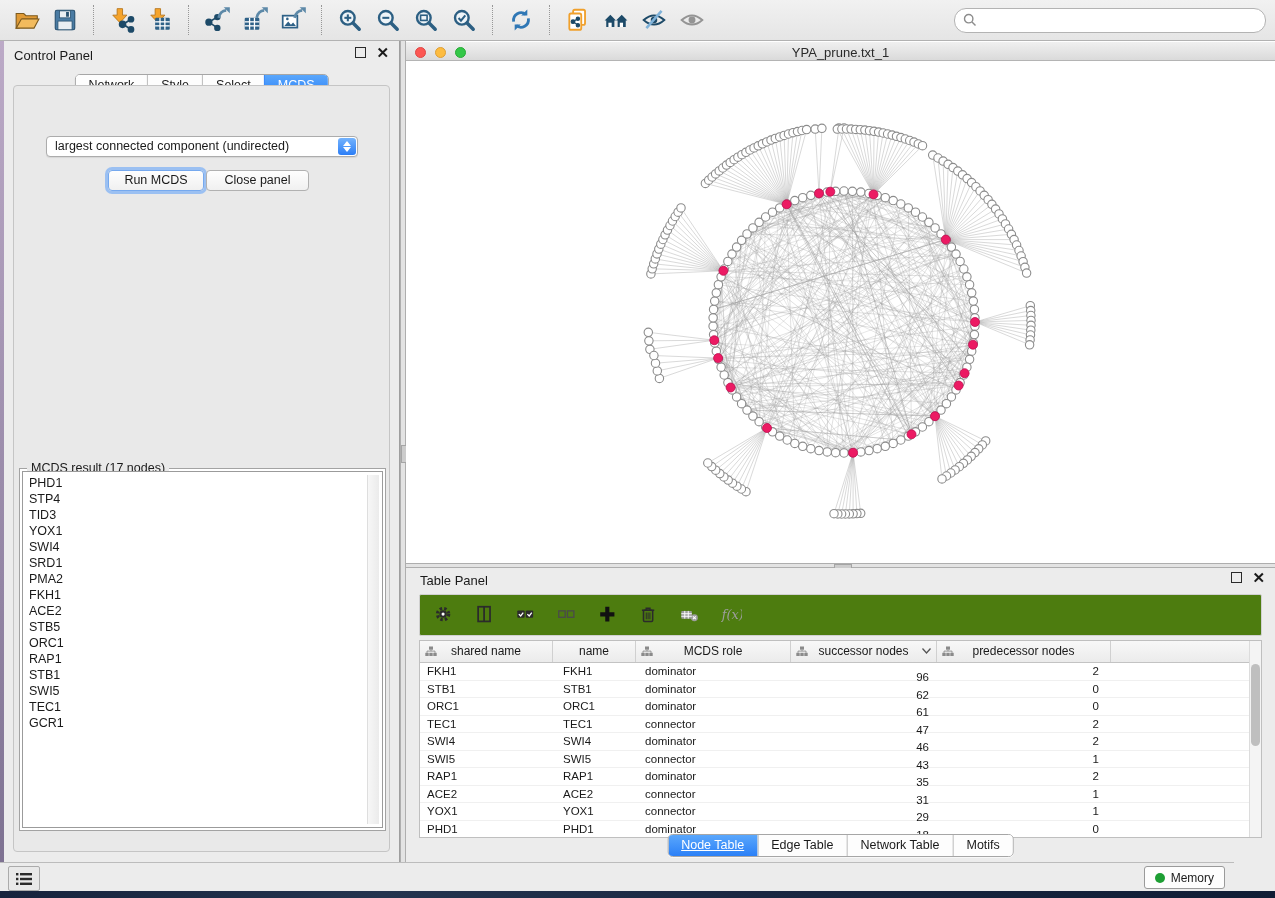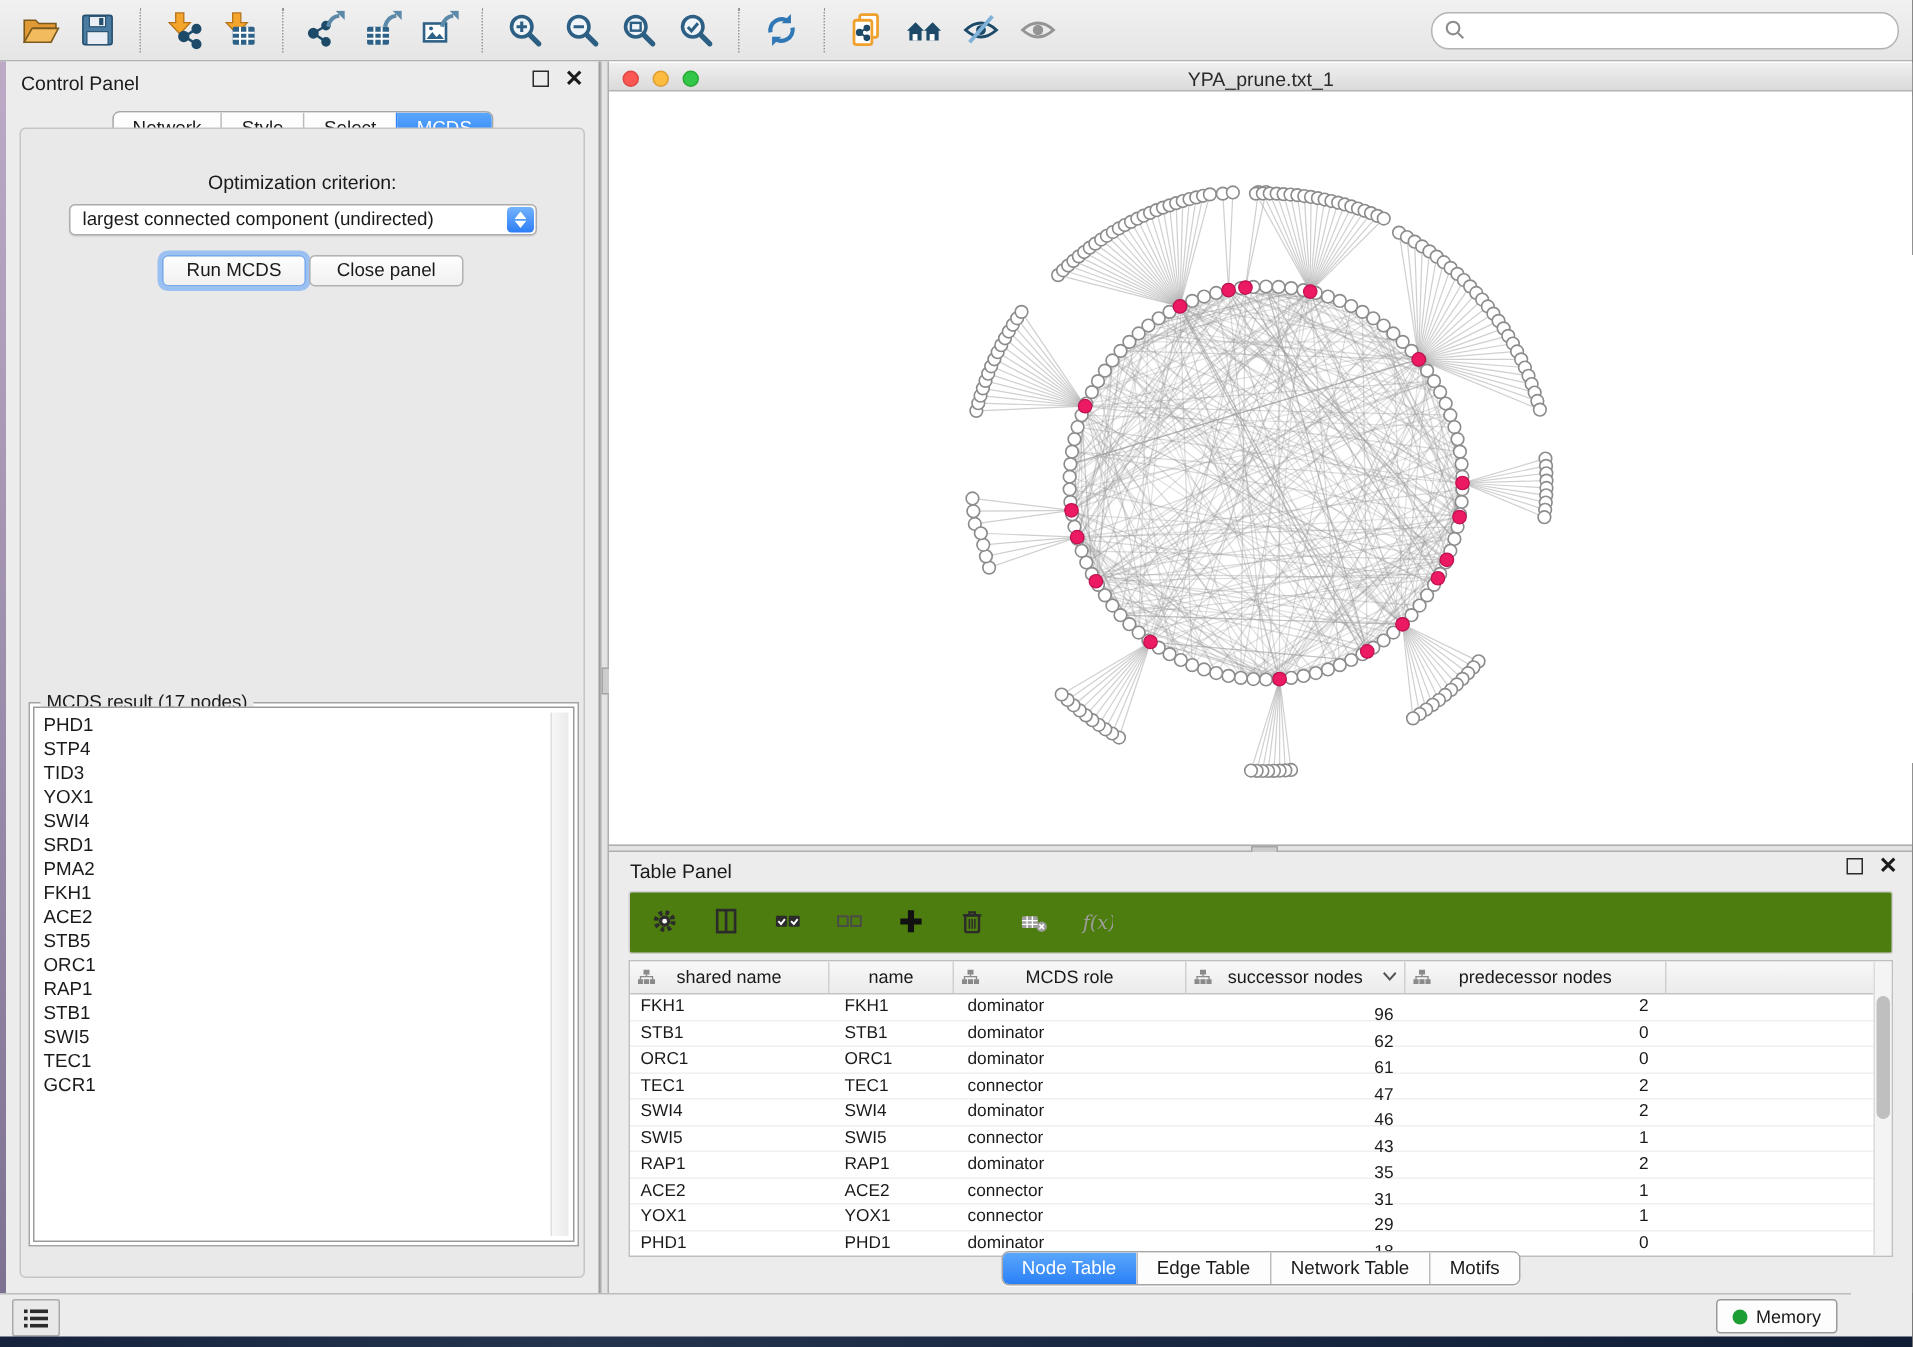--- a/index.html
+++ b/index.html
@@ -23,21 +23,21 @@
   
   .control-panel{position:absolute;left:4px;top:41px;width:396px;height:821px;background:#ececec;
     border-right:1px solid #9e9e9e;box-sizing:border-box;}
   .panel-title{position:absolute;left:10px;top:7px;font-size:13px;}
   .win-btns{position:absolute;right:10px;top:6px;display:flex;gap:10px;align-items:center;}
   .float-btn{width:9px;height:9px;border:1.6px solid #2a2a2a;display:inline-block;}
   .close-btn{font-size:15px;font-weight:bold;line-height:11px;color:#1a1a1a;}
   .seg-tabs{display:flex;height:21px;border:1px solid #a6a6a6;border-radius:5px;background:#fff;overflow:hidden;
     box-shadow:0 1px 0 rgba(255,255,255,.6);}
   .seg{padding:0 13px;font-size:12.5px;line-height:21px;border-left:1px solid #bcbcbc;background:#fdfdfd;cursor:default;}
-  .seg:first-child{border-left:none;}
+  .seg:first-child{border-left:none;text-decoration:underline;}
   .seg.active{background:linear-gradient(#5aa7fc,#2b80f7);color:#fff;border-left-color:#2b80f7;}
   .cp-tabs{position:absolute;left:50%;transform:translateX(-50%);top:33px;}
   .cp-content{position:absolute;left:9px;right:9px;top:44px;bottom:10px;background:#e9e9e9;
     border:1px solid #c5c5c5;border-radius:4px;}
   .opt-label{position:absolute;top:28px;width:100%;text-align:center;font-size:13px;}
   .dropdown{position:absolute;left:32px;top:50px;width:312px;height:21px;background:#fff;
     border:1px solid #acacac;border-radius:4px;box-sizing:border-box;font-size:12.5px;line-height:19px;
     padding-left:8px;box-shadow:0 1px 1px rgba(0,0,0,.08);}
   .dd-stepper{position:absolute;right:1px;top:1px;width:18px;height:17px;border-radius:3px;
     background:linear-gradient(#74b3fd,#2c7ef6);display:flex;flex-direction:column;align-items:center;justify-content:center;gap:1px;}
@@ -276,21 +276,20 @@
       <span class="float-btn"></span>
       <span class="close-btn">✕</span>
     </span>
     <div class="seg-tabs cp-tabs" id="cp-tabs">
         <div class="seg">Network</div>
         <div class="seg">Style</div>
         <div class="seg">Select</div>
         <div class="seg active">MCDS</div>
       </div>
     <div class="cp-content">
-      <div class="opt-label">Optimization criterion:</div>
       <div class="dropdown">
         <span>largest connected component (undirected)</span>
         <span class="dd-stepper">
           <svg width="8" height="5" viewBox="0 0 8 5">
               <path d="M0 5l4-5 4 5z" fill="#fff"></path>
             </svg>
           <svg width="8" height="5" viewBox="0 0 8 5">
               <path d="M0 0l4 5 4-5z" fill="#fff"></path>
             </svg>
         </span>

